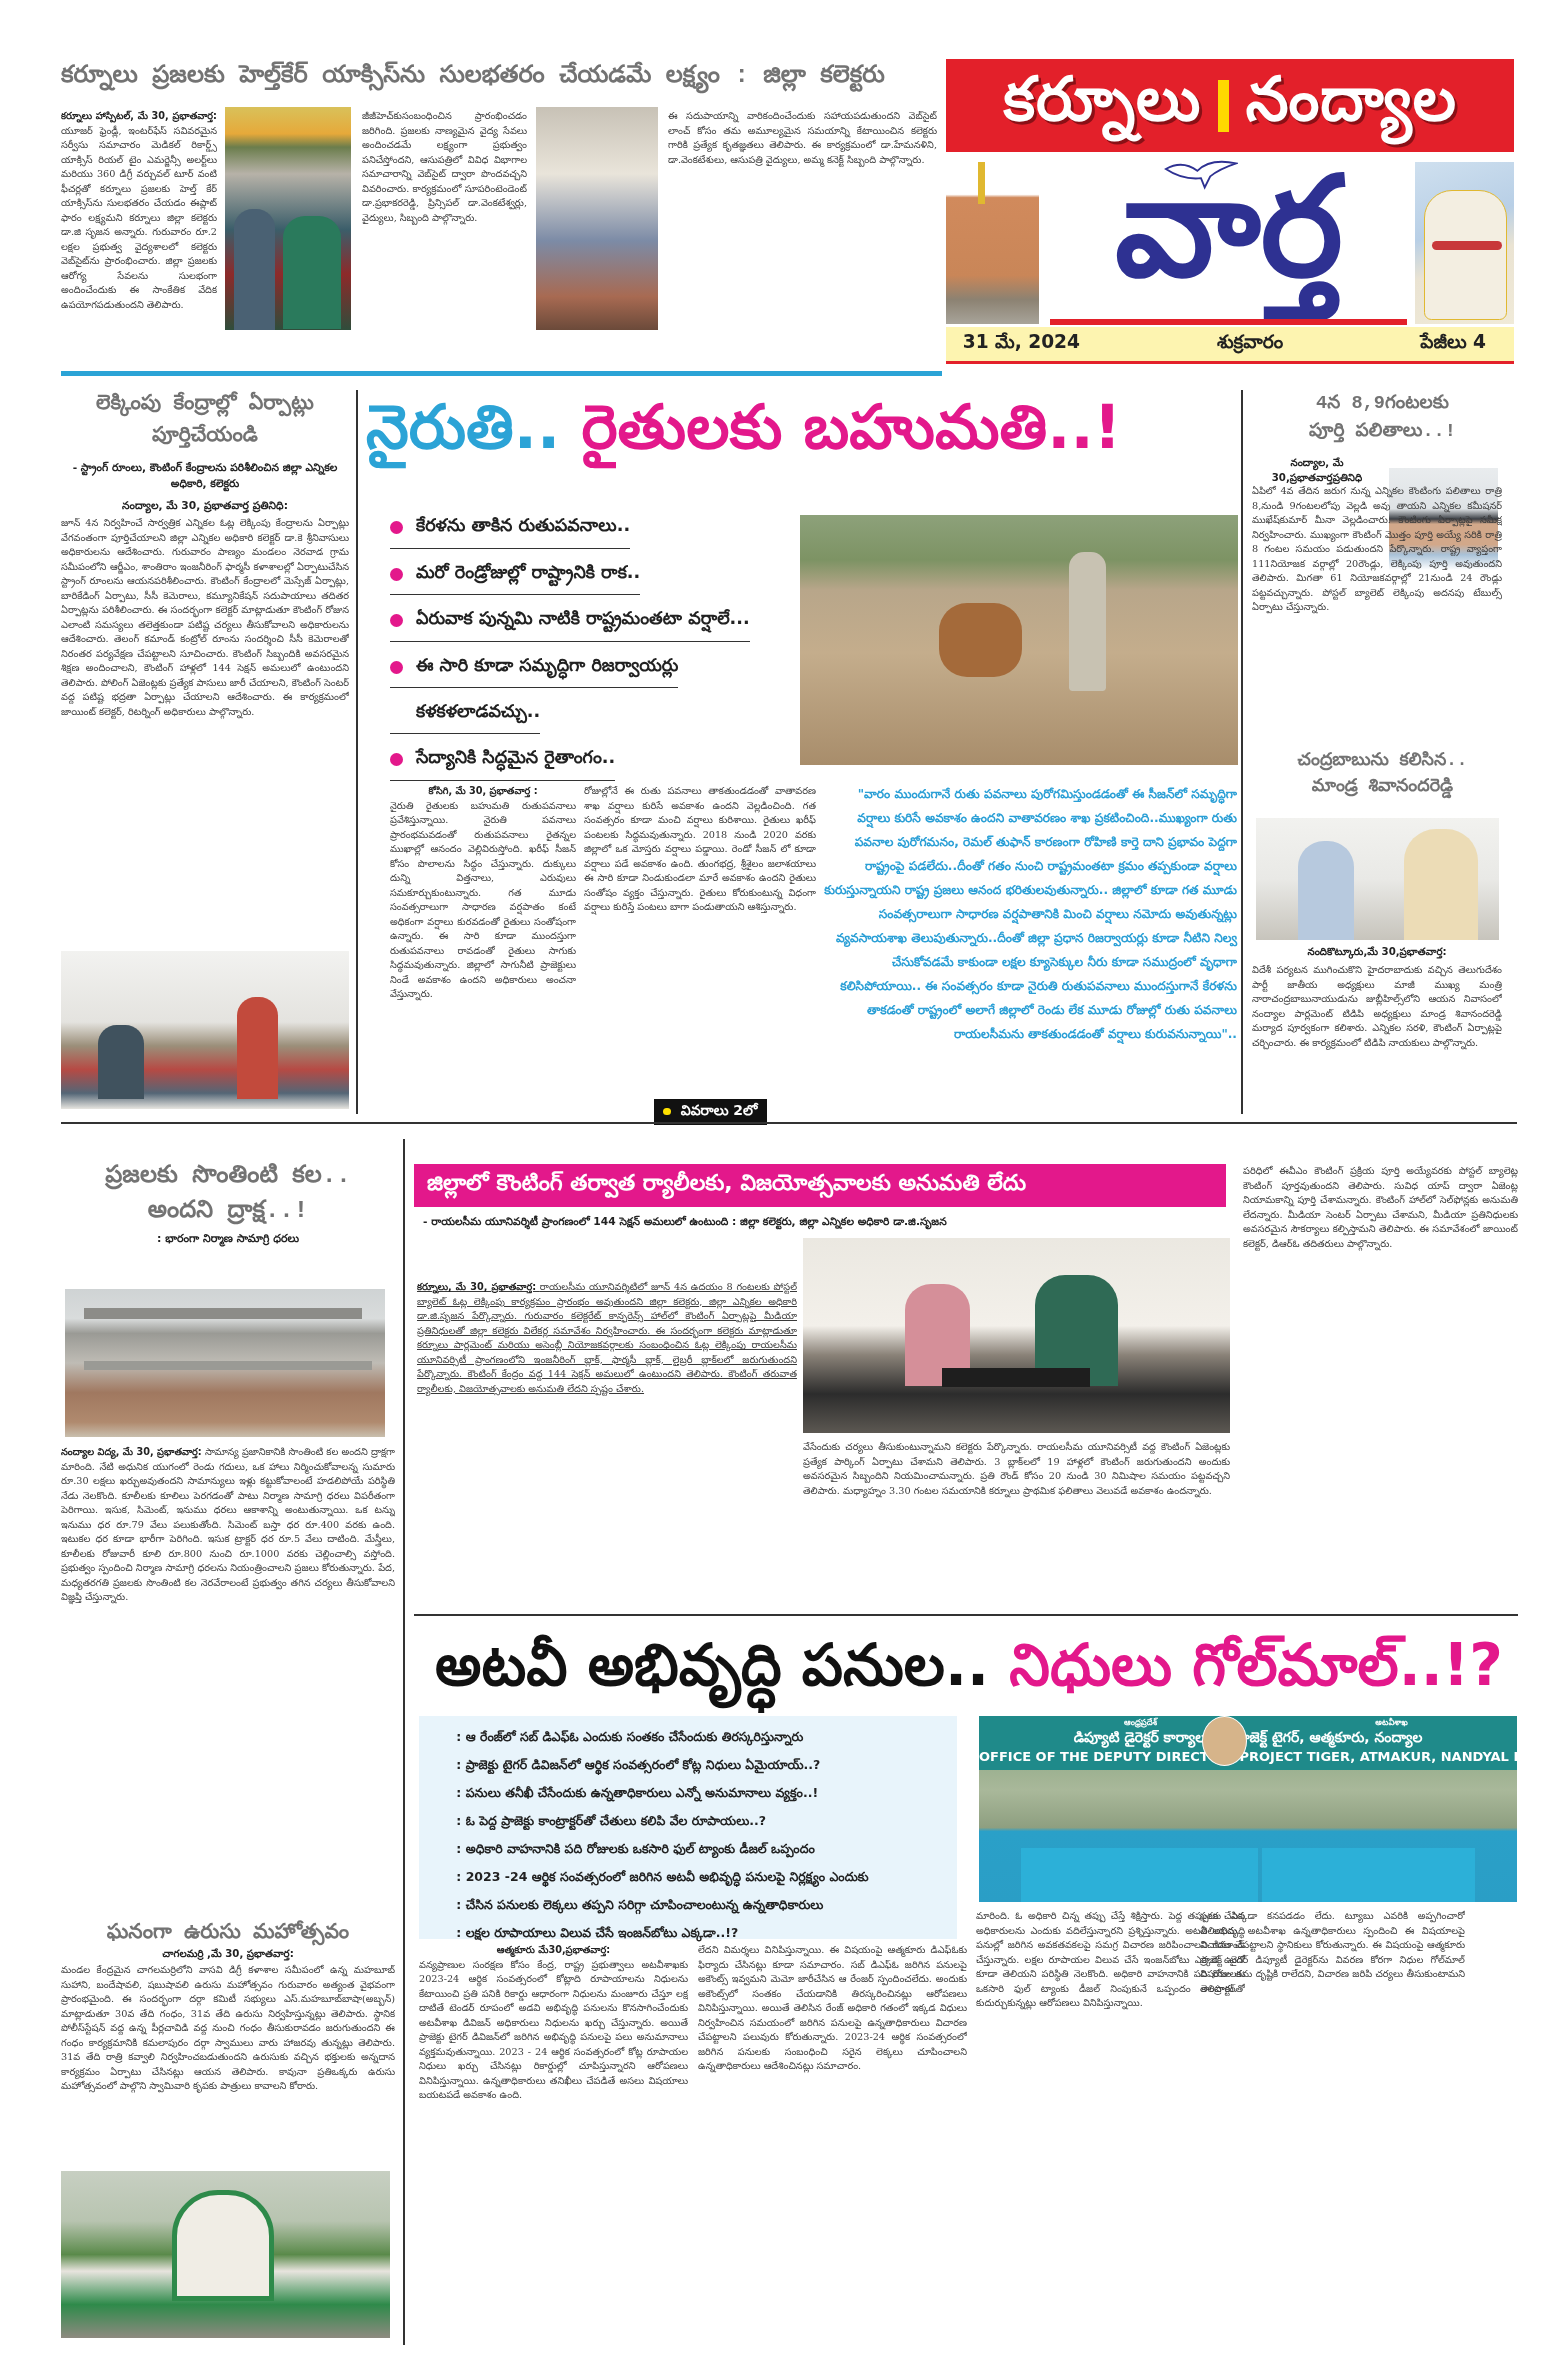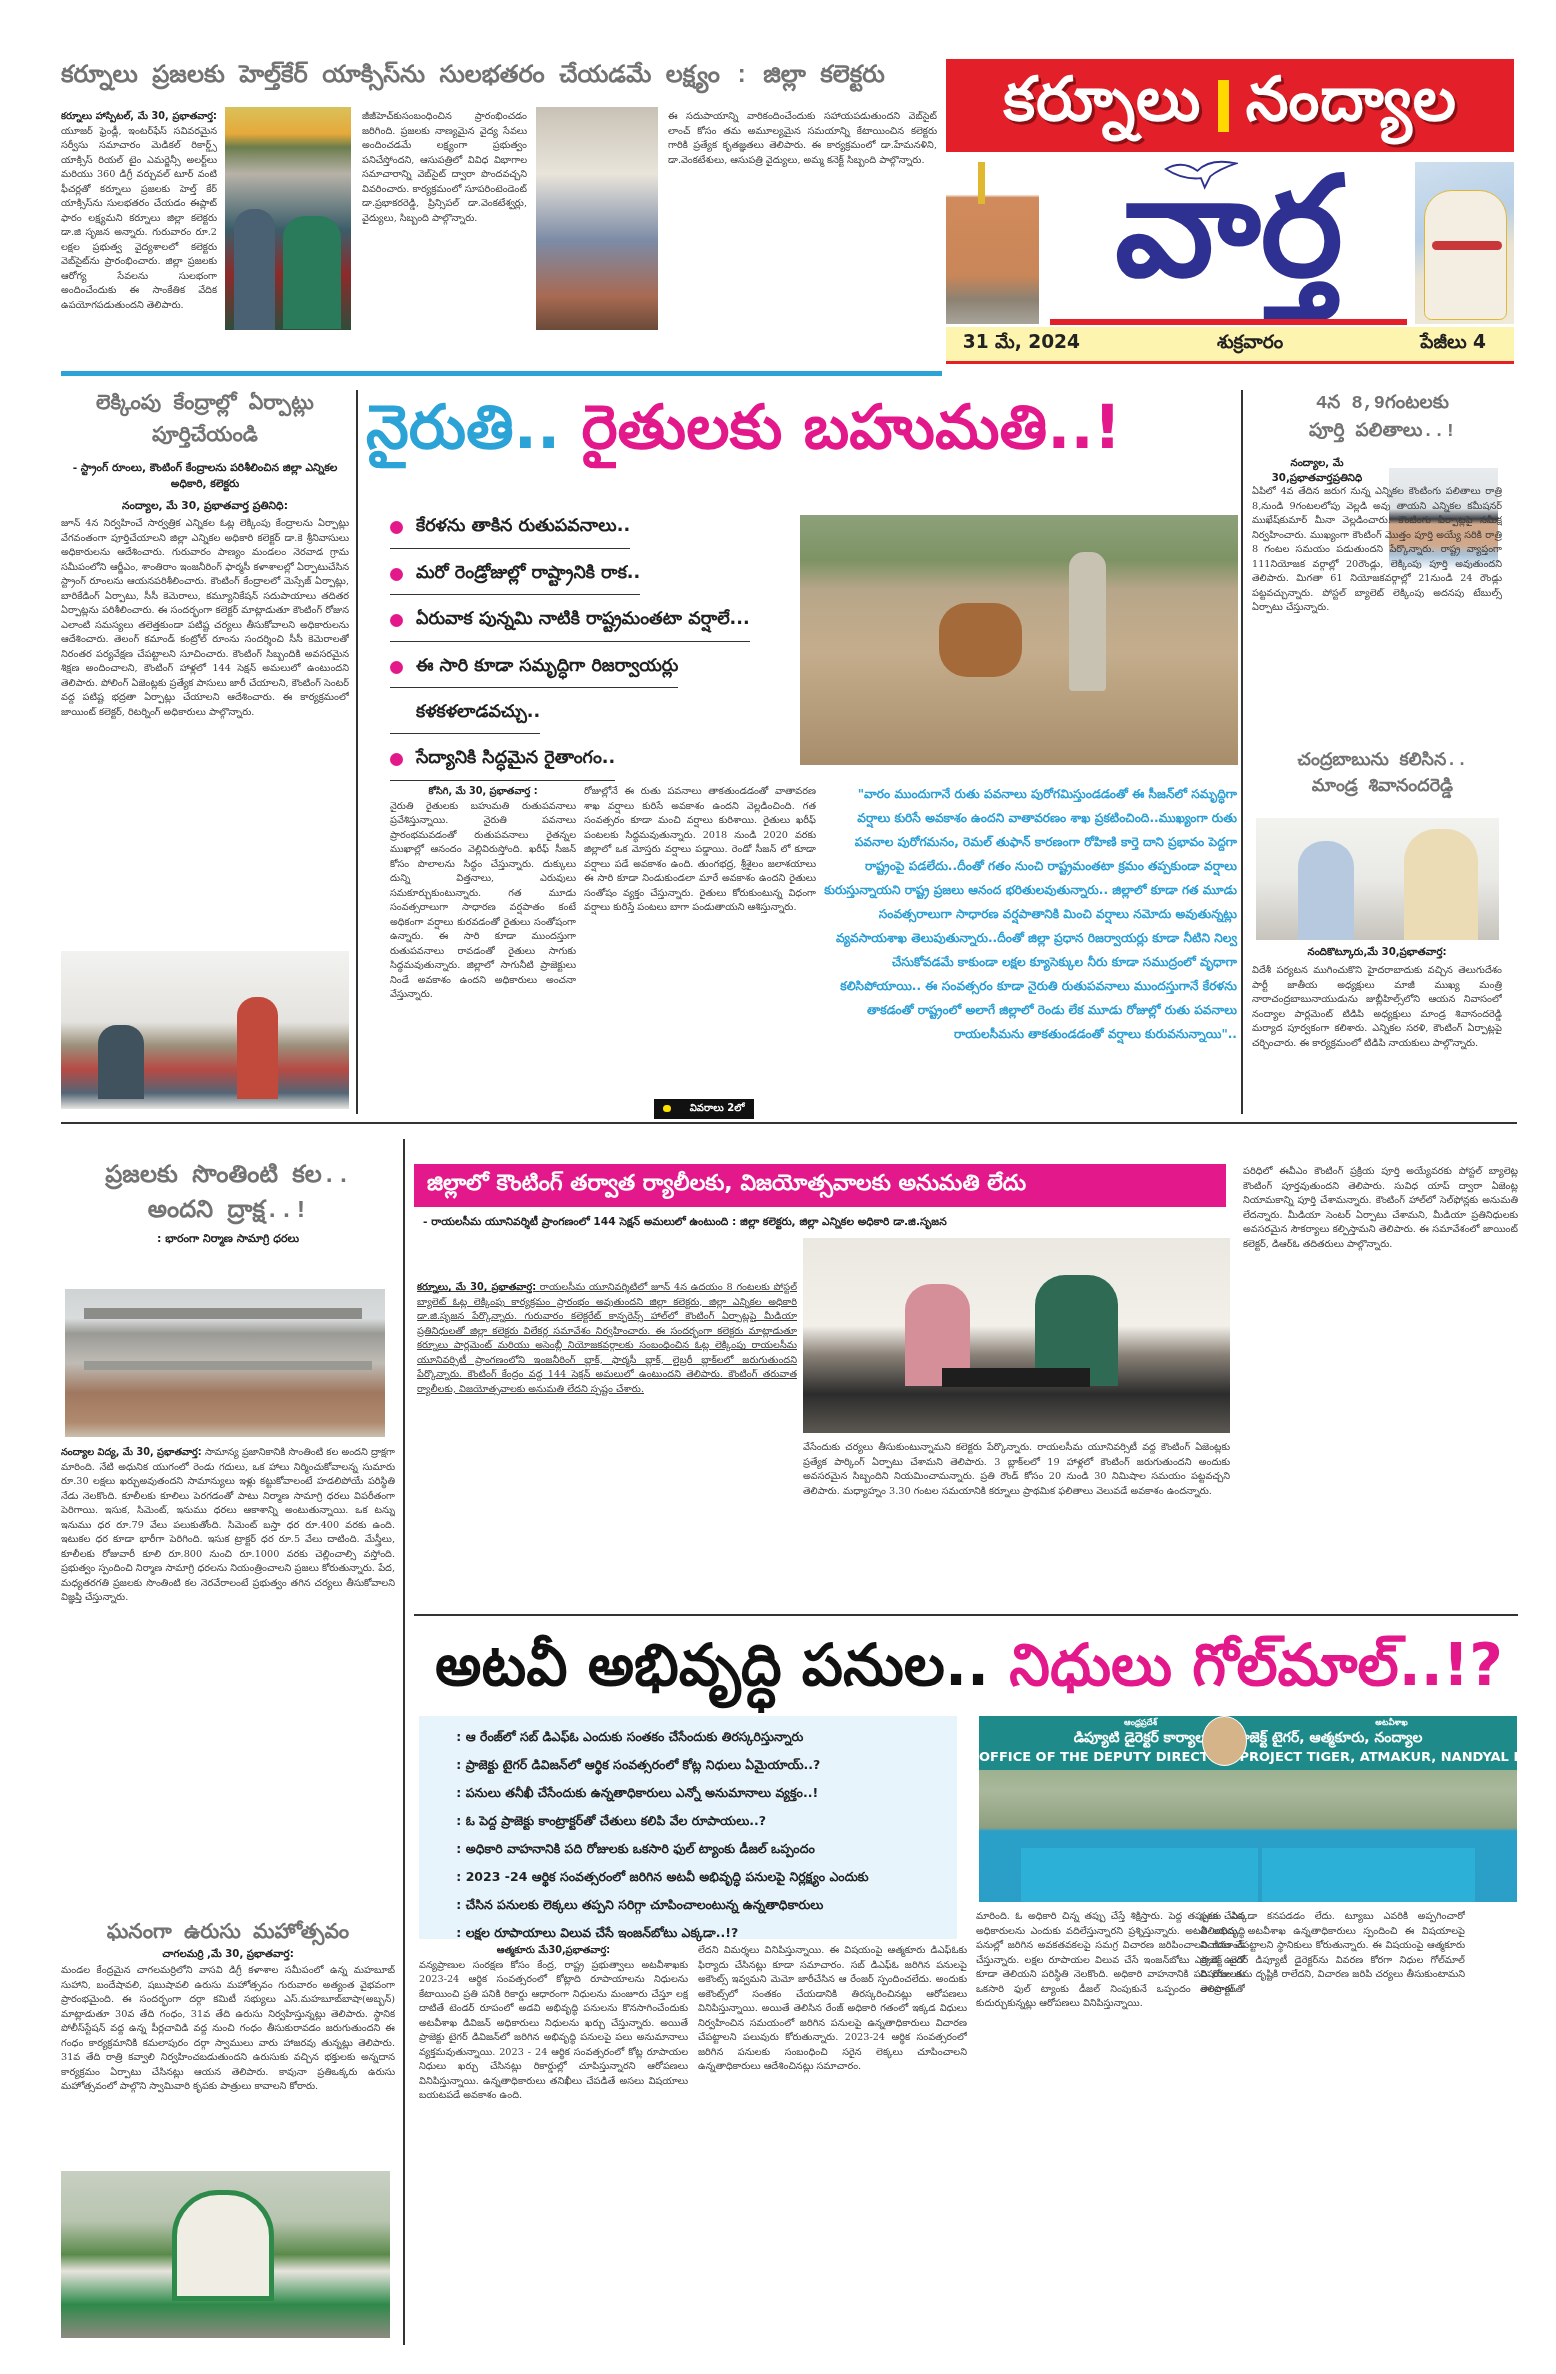--- a/index.html
+++ b/index.html
@@ -20,21 +20,21 @@
   .mast-red .sep { width: 11px; height: 52px; background: #ffd800; display:inline-block; }
   .mast-logo { position: absolute; left: 1048px; top: 158px; width: 362px; height: 139px; text-align: center; color: #2e3192; font-size: 139px; font-weight: bold; line-height: 139px; }
   .mast-underline { position:absolute; left: 1050px; top: 319px; width: 357px; height: 5.6px; background:#e3202a; }
   .mast-datebar { position: absolute; left: 946px; top: 327px; width: 568px; height: 37px; background: #fdf4b0; border-bottom: 3.7px solid #e3202a; display:flex; justify-content: space-between; align-items:center; padding: 0 28px 0 16.7px; font-size: 18.6px; font-weight: bold; color:#222; }
 
   .bullet-list li { list-style: none; display:flex; align-items:center; gap: 13px; font-weight: bold; font-size: 17.6px; color:#222; border-bottom: 1.9px solid #333; padding: 7.4px 0; margin-bottom: 5.6px; width: fit-content; }
   .bullet-list .dot { width: 13px; height: 13px; border-radius: 50%; background: #e3188b; flex: none; }
 
   .pink-bar { position:absolute; background:#e3188b; color:#fff; font-weight:bold; font-size: 22px; display:flex; align-items:center; padding-left: 13px; }
   .quote-box { position:absolute; color:#2a9fd6; font-weight:bold; font-size: 12.2px; line-height: 24px; text-align: right; }
-  .teaser { position:absolute; background:#111; color:#fff; font-weight:bold; font-size: 10px; padding: 2.8px 9.3px; display:flex; align-items:center; gap: 19px; }
+  .teaser { position:absolute; background:#111; color:#fff; font-weight:bold; font-size: 14px; padding: 2.8px 9.3px; display:flex; align-items:center; gap: 10px; }
   .teaser .dot { width:7.4px; height:7.4px; border-radius:50%; background:#ffe100; }
   .blue-box { position:absolute; background:#e8f4fb; padding: 7.4px 9.3px; }
   .blue-box div { font-weight: bold; font-size: 12.5px; line-height: 28px; color:#222;margin-left:28px; }
 </style>
 </head>
 <body>
 
 <div class="abs headline" style="left:61px; top:61px; width:872px; font-size:24px; text-align:left;">కర్నూలు ప్రజలకు హెల్త్‌కేర్ యాక్సిస్‌ను సులభతరం చేయడమే లక్ష్యం : జిల్లా కలెక్టరు</div>
 
 <div class="abs body-text" style="left:61px; top:109px; width:156px; height:219px;">

